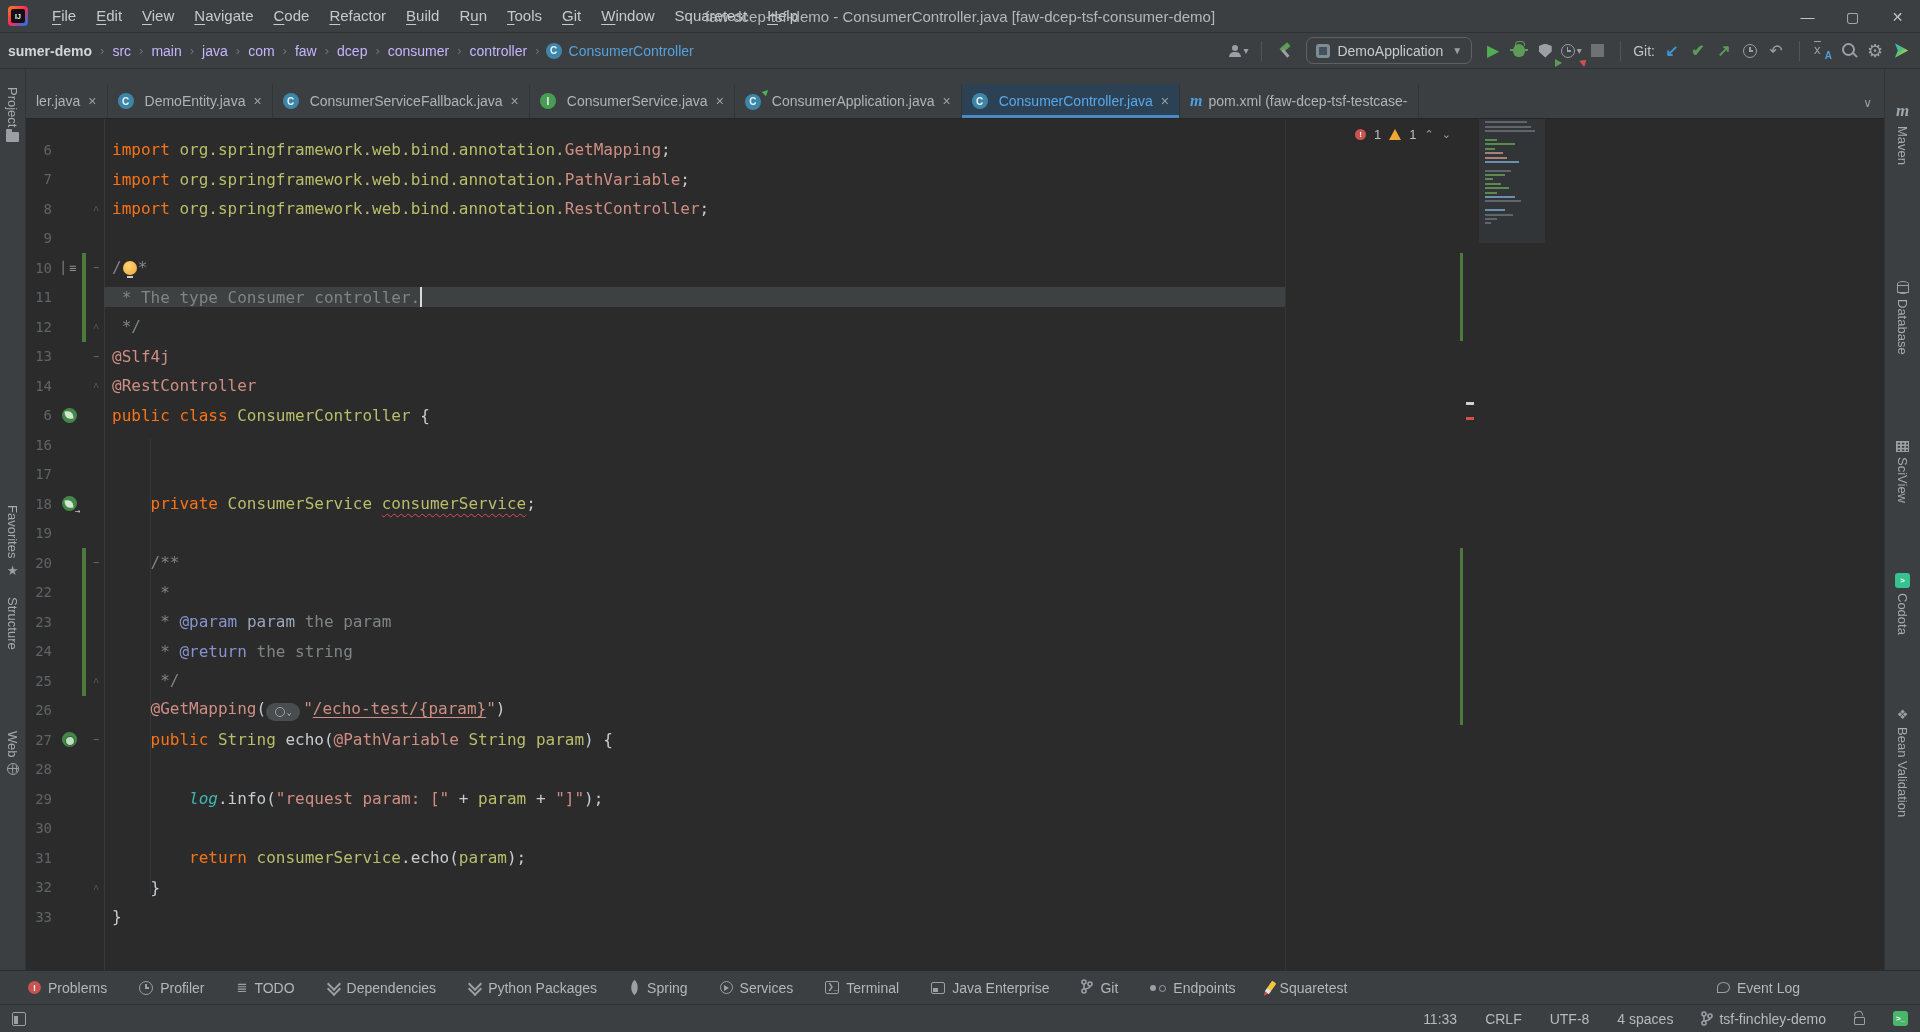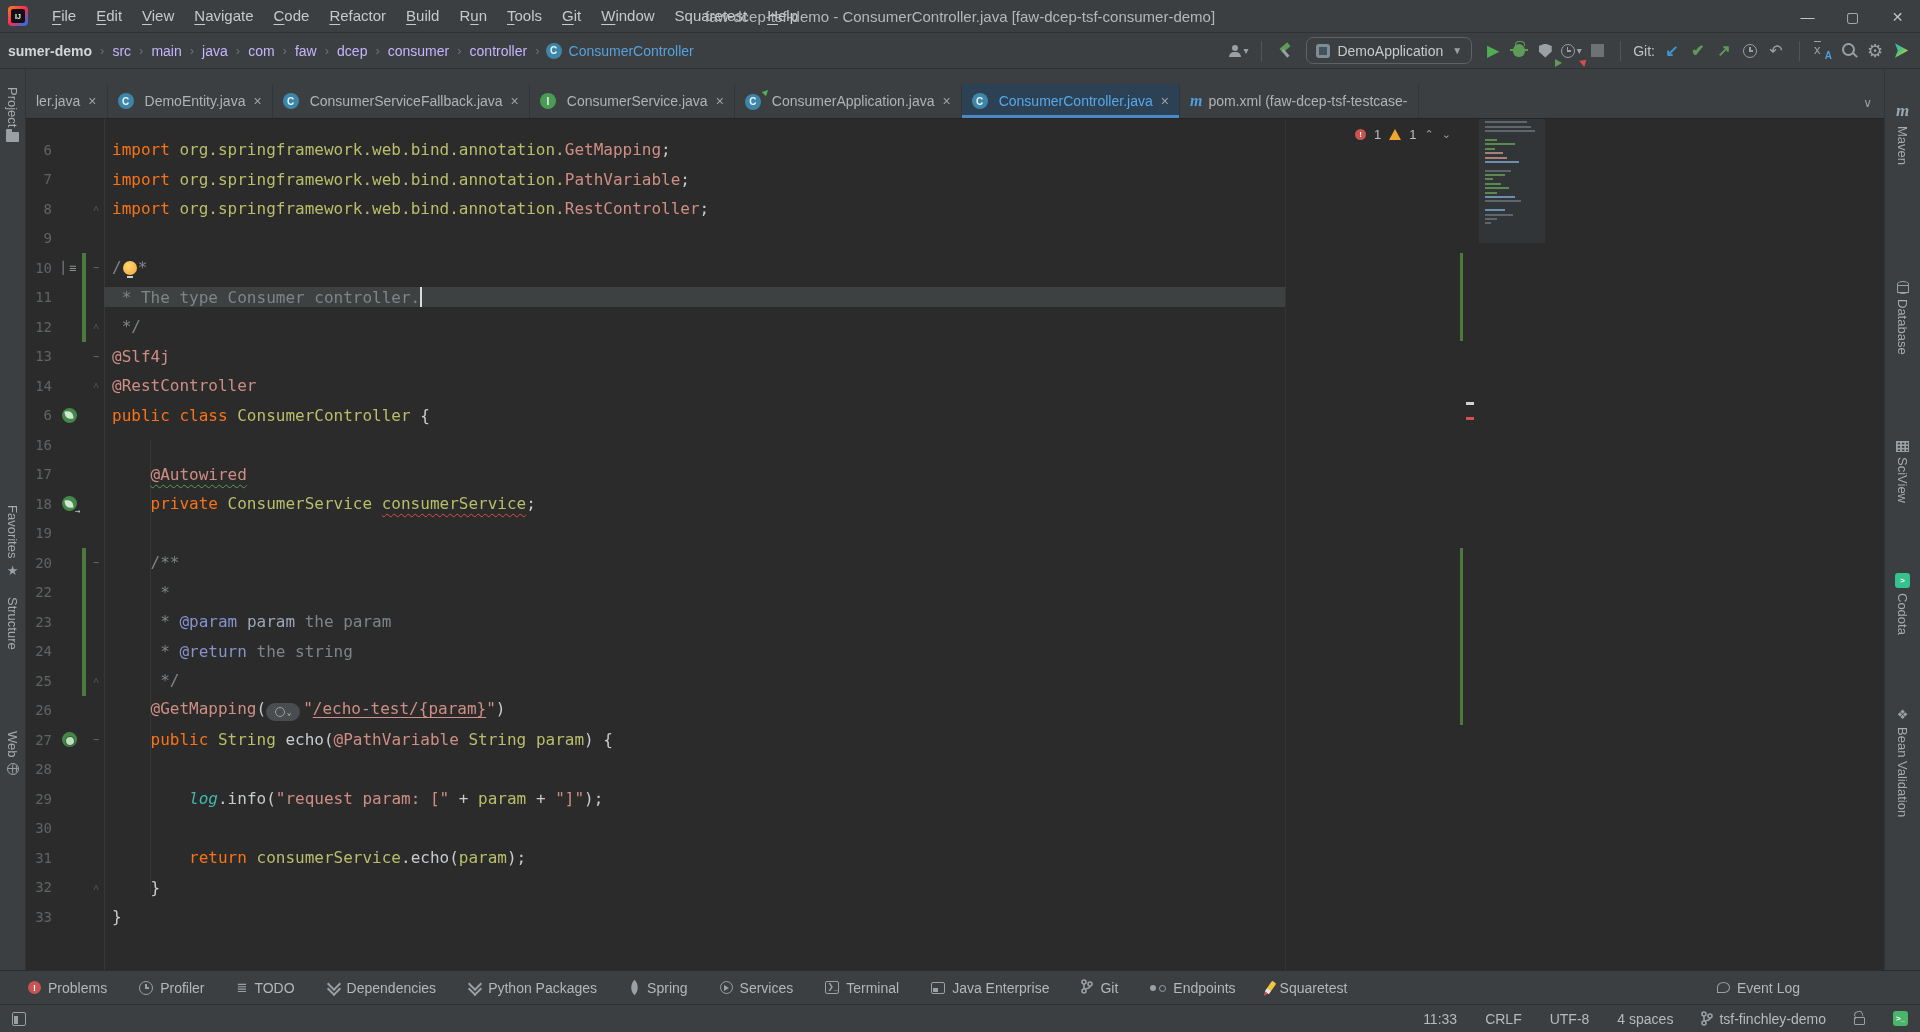--- a/index.html
+++ b/index.html
@@ -463,21 +463,20 @@
         <div class="cell-ic"></div>
         <div class="cell-chg"></div>
         <div class="cell-fold"></div>
         <div class="code"></div>
       </div>
       <div class="row">
         <div class="cell-num">17</div>
         <div class="cell-ic"></div>
         <div class="cell-chg"></div>
         <div class="cell-fold"></div>
-        <div class="code"><span class="txt">    </span><span class="annw">@Autowired</span></div>
       </div>
       <div class="row">
         <div class="cell-num">18</div>
         <div class="cell-ic">
           <span class="bean arrow"></span>
         </div>
         <div class="cell-chg"></div>
         <div class="cell-fold"></div>
         <div class="code"><span class="txt">    </span><span class="kw">private </span><span class="olv">ConsumerService </span><span class="olve">consumerService</span><span class="txt">;</span></div>
       </div>

